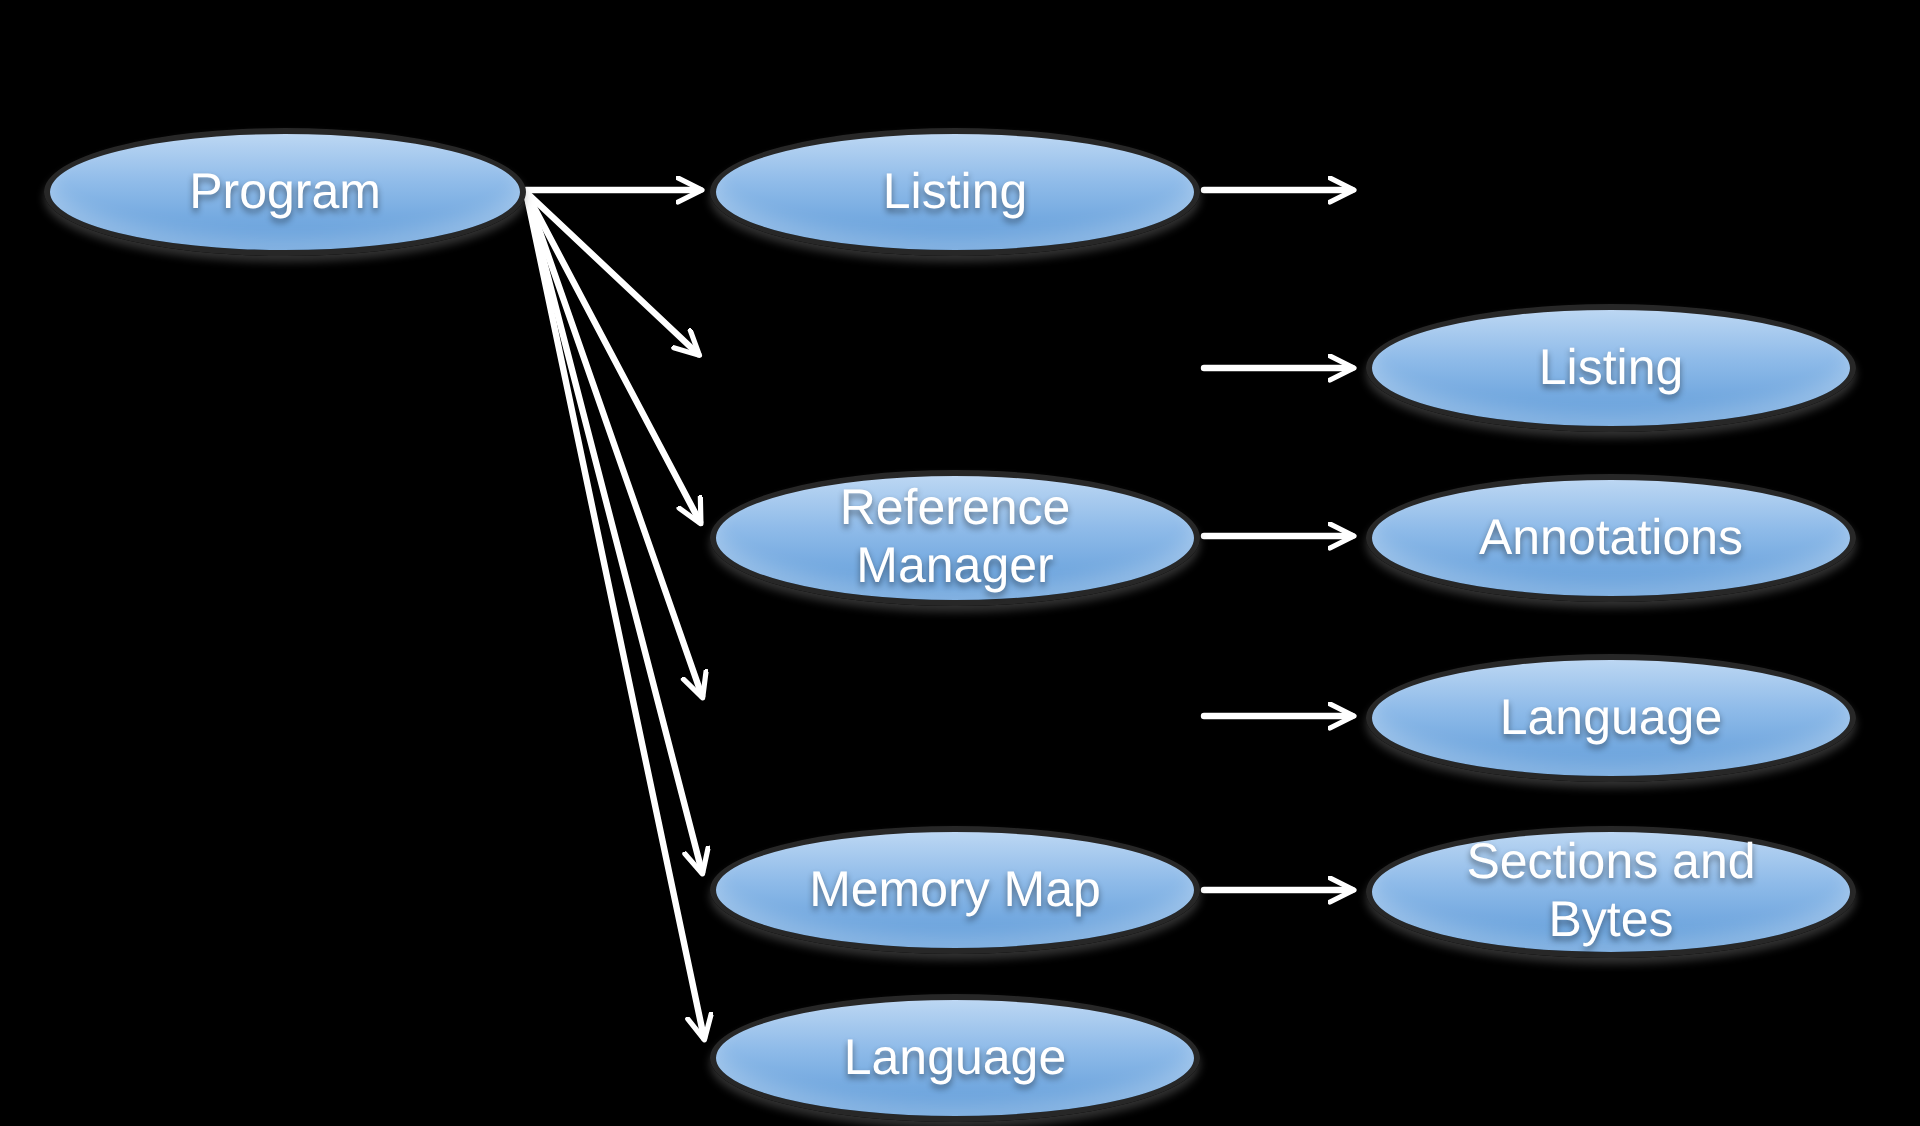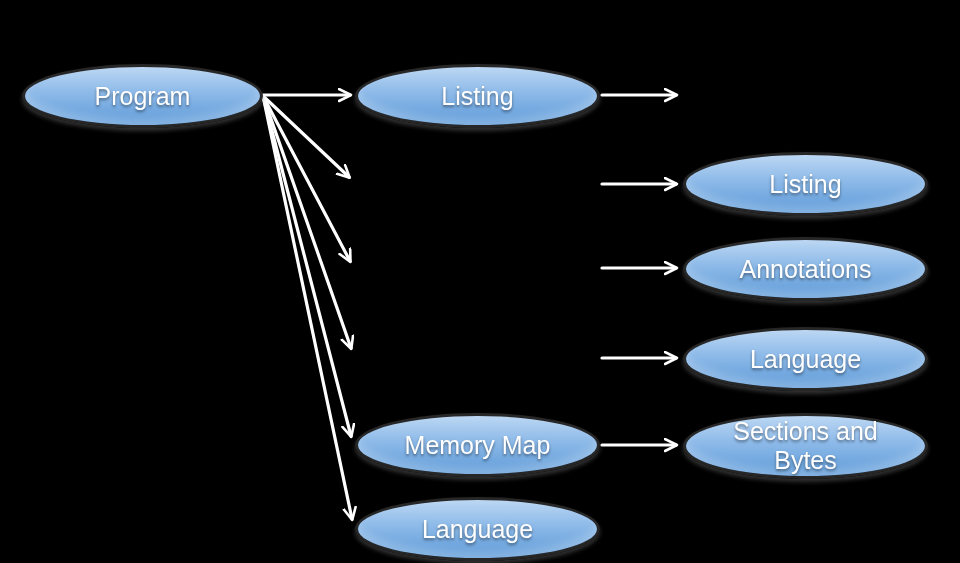--- a/index.html
+++ b/index.html
@@ -75,20 +75,23 @@
 
   <div class="node" style="left:22px;  top:40px;  width:241px; height:64px;">
     <span class="node-label">Program</span>
   </div>
 
   <div class="node" style="left:355px; top:40px;  width:245px; height:64px;">
     <span class="node-label">Listing</span>
   </div>
 
 
+  <div class="node" style="left:355px; top:211px; width:245px; height:68px;">
+    <span class="node-label">Reference Manager</span>
+  </div>
 
 
   <div class="node" style="left:355px; top:389px; width:245px; height:64px;">
     <span class="node-label">Memory Map</span>
   </div>
 
   <div class="node" style="left:355px; top:473px; width:245px; height:64px;">
     <span class="node-label">Language</span>
   </div>
 

